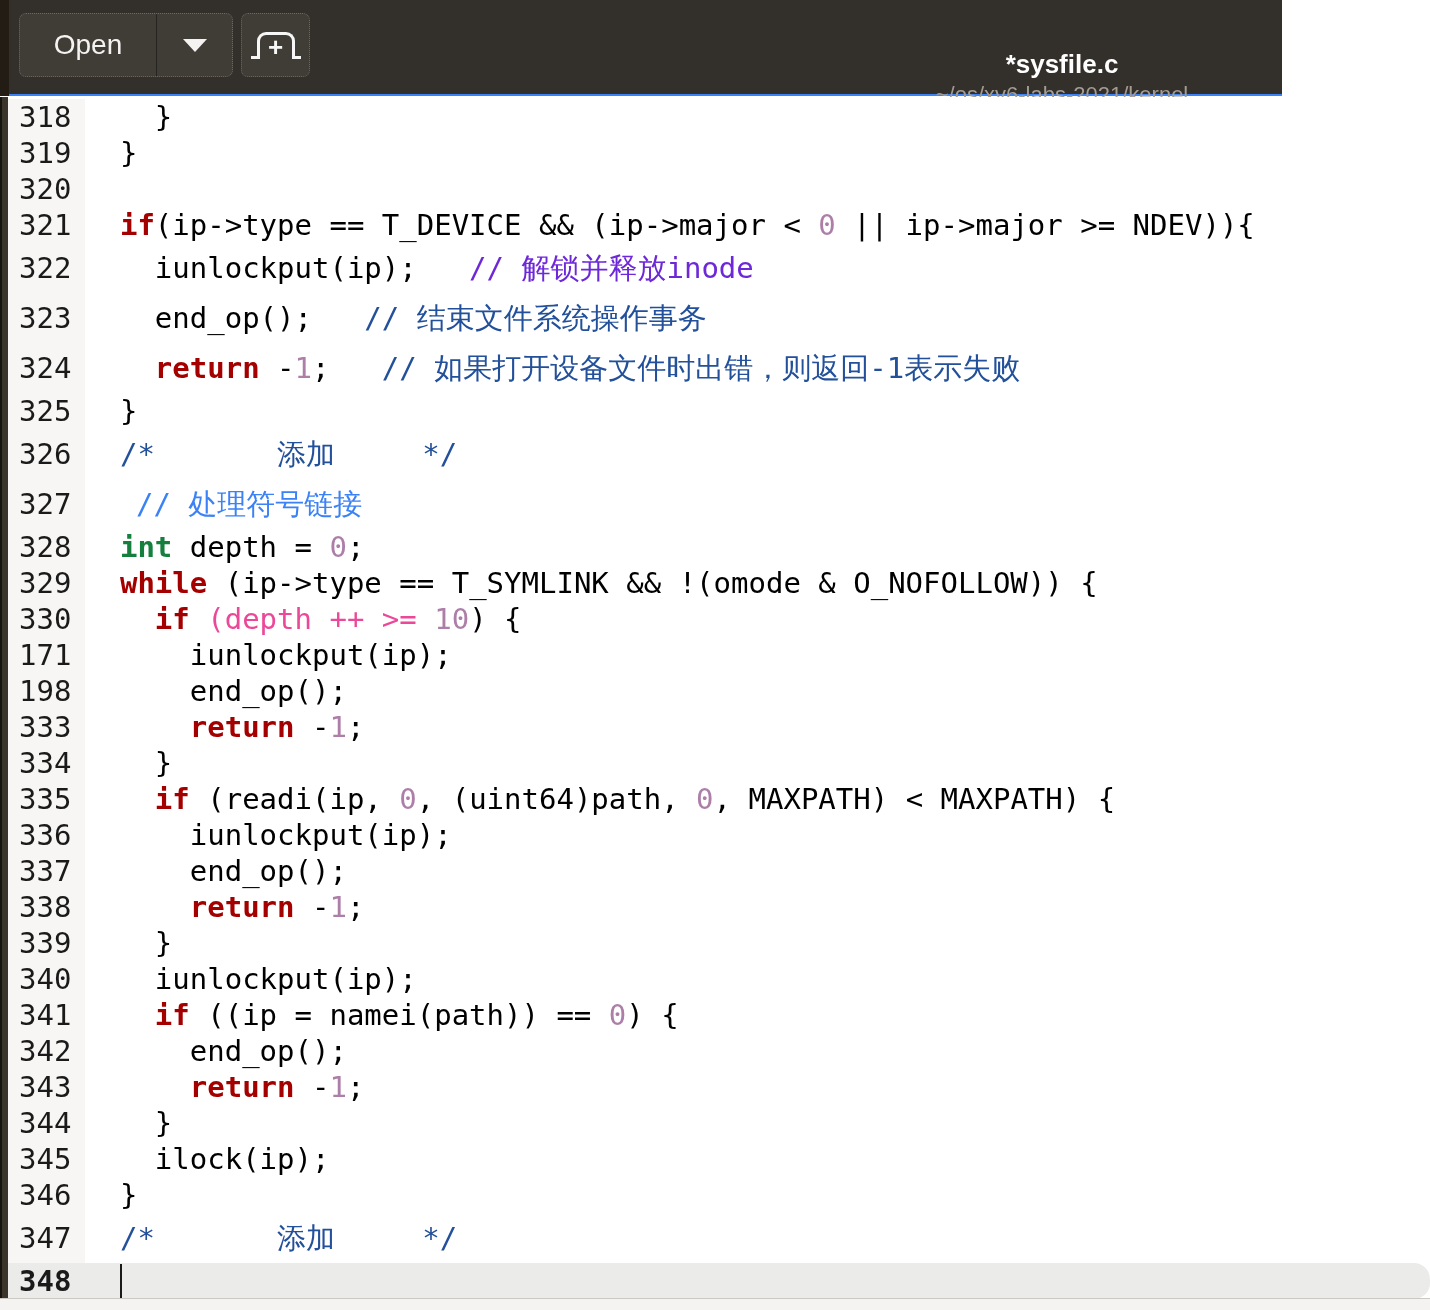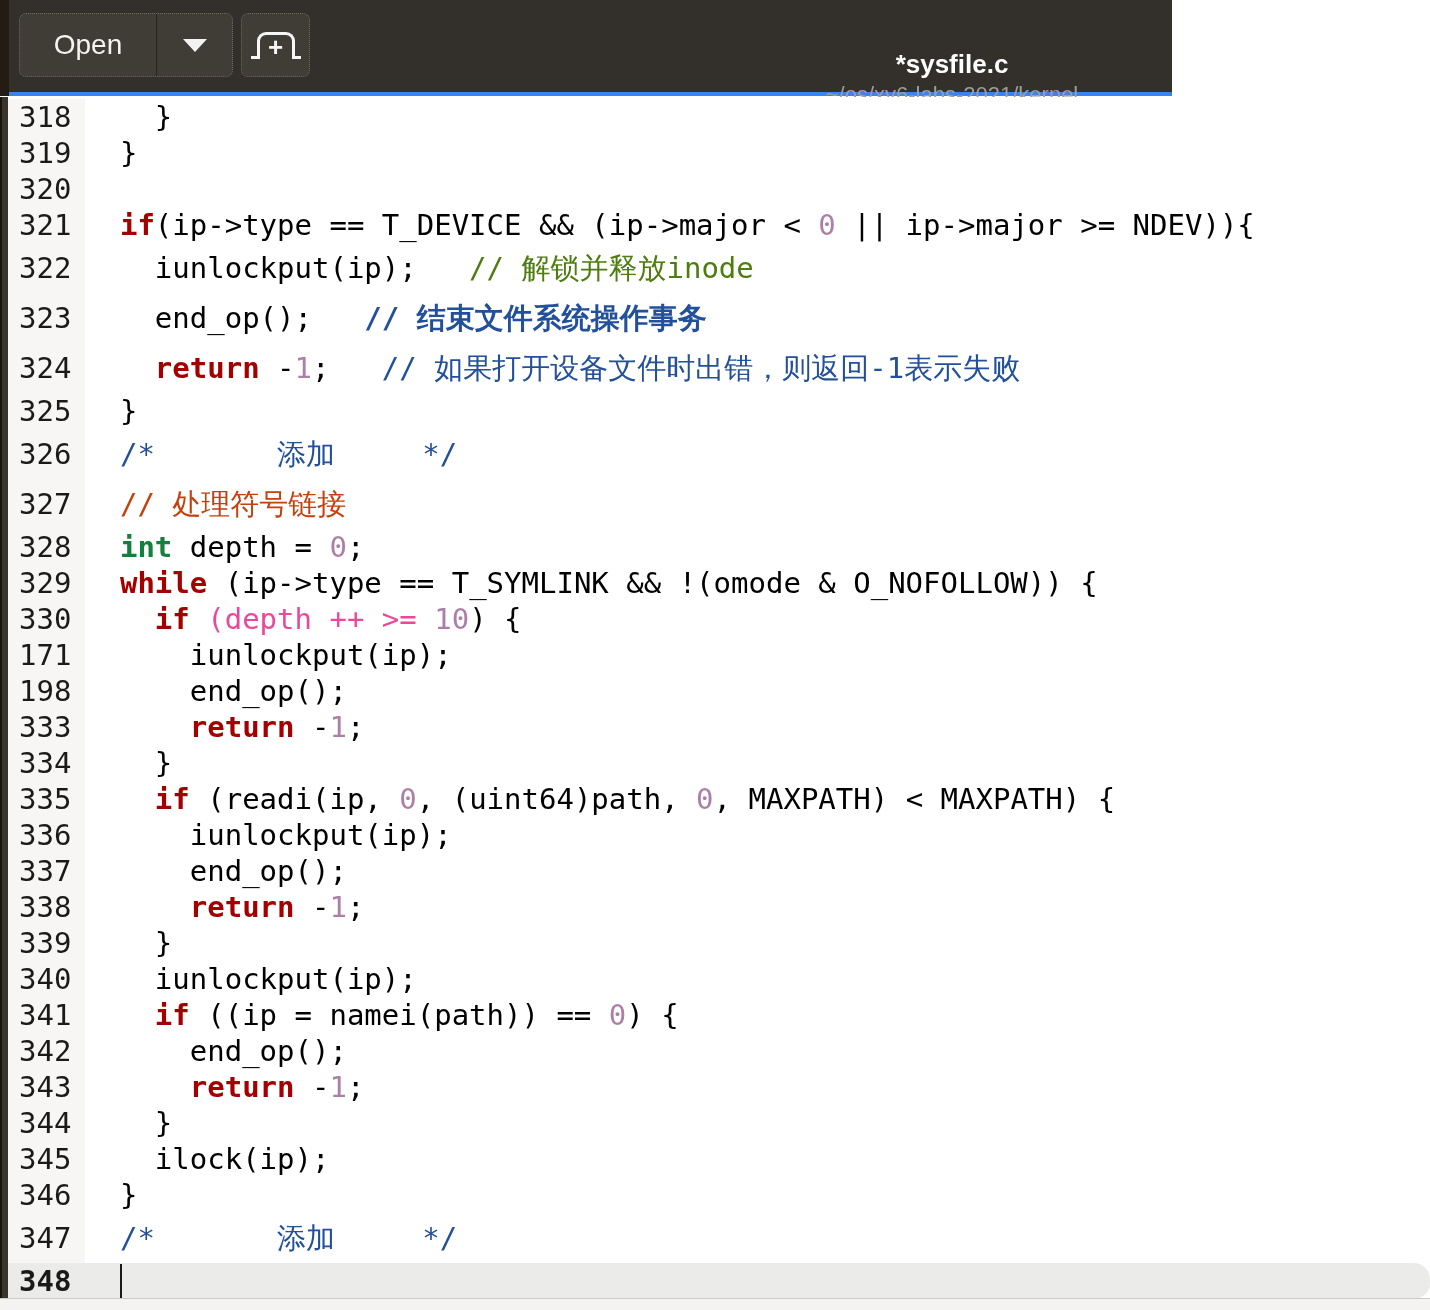--- a/index.html
+++ b/index.html
@@ -1,21 +1,21 @@
 <!DOCTYPE html>
 <html><head>
 <meta charset="utf-8">
 <style>
   html,body{margin:0;padding:0;background:#ffffff;}
   .window{position:relative;width:1430px;height:1310px;background:#ffffff;overflow:hidden;
           font-family:"Liberation Sans", sans-serif;}
 
   
-  .headerbar{position:absolute;top:0;left:0;width:1172px;height:96px;background:#332f2a;
-             border-bottom:4px solid #3b82f6;box-sizing:border-box;}
+  .headerbar{position:absolute;top:0;left:0;width:1282px;height:96px;background:#332f2a;
+             border-bottom:2px solid #3b82f6;box-sizing:border-box;}
   .header-left-edge{position:absolute;left:0;top:0;width:9px;height:96px;background:#221c15;}
   .split-btn{position:absolute;left:19px;top:13px;height:64px;display:flex;align-items:stretch;
              background:#403c36;border:1px dotted #6d6860;border-radius:7px;box-sizing:border-box;overflow:hidden;}
   .btn{background:transparent;border:none;color:#f4f3f2;cursor:pointer;padding:0;margin:0;}
   .btn-open{width:136px;font-size:28px;font-family:"Liberation Sans",sans-serif;color:#f4f3f2;}
   .btn-sep{width:1px;background:#262420;}
   .btn-arrow{width:75px;display:flex;align-items:center;justify-content:center;}
   .tri{width:0;height:0;border-left:12px solid transparent;border-right:12px solid transparent;
        border-top:13px solid #f4f3f2;}
   .btn-newtab{position:absolute;left:241px;top:13px;width:69px;height:64px;background:#403c36;
@@ -81,26 +81,26 @@
     </div>
   </header>
 
   <div class="content">
     <div class="left-strip"></div>
     <div class="rows">
         <div class="row"><span class="ln">318</span><span class="code"><span class="pl" style="color: rgb(0, 0, 0);">    }</span></span></div>
         <div class="row"><span class="ln">319</span><span class="code"><span class="pl" style="color: rgb(0, 0, 0);">  }</span></span></div>
         <div class="row"><span class="ln">320</span><span class="code"><span class="pl" style="color: rgb(0, 0, 0);"></span></span></div>
         <div class="row"><span class="ln">321</span><span class="code"><span class="pl" style="color: rgb(0, 0, 0);">  </span><span class="kw" style="color: rgb(164, 0, 0);">if</span><span class="pl" style="color: rgb(0, 0, 0);">(ip-&gt;type == T_DEVICE &amp;&amp; (ip-&gt;major &lt; </span><span class="num" style="color: rgb(173, 127, 168);">0</span><span class="pl" style="color: rgb(0, 0, 0);"> || ip-&gt;major &gt;= NDEV)){</span></span></div>
-        <div class="row cjk"><span class="ln">322</span><span class="code"><span class="pl" style="color: rgb(0, 0, 0);">    iunlockput(ip);   </span><span class="com" style="color: #4d7c0f;">// 解锁并释放inode</span></span></div>
-        <div class="row cjk"><span class="ln">323</span><span class="code"><span class="pl" style="color: rgb(0, 0, 0);">    end_op();   </span><span class="com" style="color: rgb(35, 80, 154); font-weight: bold;">// 结束文件系统操作事务</span></span></div>
+        <div class="row cjk"><span class="ln">322</span><span class="code"><span class="pl" style="color: rgb(0, 0, 0);">    iunlockput(ip);   </span><span class="com" style="color: #6d28d9;">// 解锁并释放inode</span></span></div>
+        <div class="row cjk"><span class="ln">323</span><span class="code"><span class="pl" style="color: rgb(0, 0, 0);">    end_op();   </span><span class="com" style="color: rgb(35, 80, 154);">// 结束文件系统操作事务</span></span></div>
         <div class="row cjk"><span class="ln">324</span><span class="code"><span class="pl" style="color: rgb(0, 0, 0);">    </span><span class="kw" style="color: rgb(164, 0, 0);">return</span><span class="pl" style="color: rgb(0, 0, 0);"> -</span><span class="num" style="color: rgb(173, 127, 168);">1</span><span class="pl" style="color: rgb(0, 0, 0);">;   </span><span class="com" style="color: rgb(35, 80, 154);">// 如果打开设备文件时出错，则返回-1表示失败</span></span></div>
         <div class="row"><span class="ln">325</span><span class="code"><span class="pl" style="color: rgb(0, 0, 0);">  }</span></span></div>
         <div class="row cjk"><span class="ln">326</span><span class="code"><span class="pl" style="color: rgb(0, 0, 0);">  </span><span class="com" style="color: rgb(35, 80, 154);">/*       添加     */</span></span></div>
-        <div class="row cjk"><span class="ln">327</span><span class="code"><span class="pl" style="color: rgb(0, 0, 0);">  </span><span class="com" style="color: #c2410c;">// 处理符号链接</span></span></div>
+        <div class="row cjk"><span class="ln">327</span><span class="code"><span class="pl" style="color: rgb(0, 0, 0);">  </span><span class="com" style="color: #3b82f6; margin-left: 16px;">// 处理符号链接</span></span></div>
         <div class="row"><span class="ln">328</span><span class="code"><span class="pl" style="color: rgb(0, 0, 0);">  </span><span class="ty" style="color: #15803d;">int</span><span class="pl" style="color: rgb(0, 0, 0);"> depth = </span><span class="num" style="color: rgb(173, 127, 168);">0</span><span class="pl" style="color: rgb(0, 0, 0);">;</span></span></div>
         <div class="row"><span class="ln">329</span><span class="code"><span class="pl" style="color: rgb(0, 0, 0);">  </span><span class="kw" style="color: rgb(164, 0, 0);">while</span><span class="pl" style="color: rgb(0, 0, 0);"> (ip-&gt;type == T_SYMLINK &amp;&amp; !(omode &amp; O_NOFOLLOW)) {</span></span></div>
         <div class="row"><span class="ln">330</span><span class="code"><span class="pl" style="color: rgb(0, 0, 0);">    </span><span class="kw" style="color: rgb(164, 0, 0);">if</span><span class="pl" style="color: #ec4899;"> (depth ++ &gt;= </span><span class="num" style="color: rgb(173, 127, 168);">10</span><span class="pl" style="color: rgb(0, 0, 0);">) {</span></span></div>
         <div class="row"><span class="ln">171</span><span class="code"><span class="pl" style="color: rgb(0, 0, 0);">      iunlockput(ip);</span></span></div>
         <div class="row"><span class="ln">198</span><span class="code"><span class="pl" style="color: rgb(0, 0, 0);">      end_op();</span></span></div>
         <div class="row"><span class="ln">333</span><span class="code"><span class="pl" style="color: rgb(0, 0, 0);">      </span><span class="kw" style="color: rgb(164, 0, 0);">return</span><span class="pl" style="color: rgb(0, 0, 0);"> -</span><span class="num" style="color: rgb(173, 127, 168);">1</span><span class="pl" style="color: rgb(0, 0, 0);">;</span></span></div>
         <div class="row"><span class="ln">334</span><span class="code"><span class="pl" style="color: rgb(0, 0, 0);">    }</span></span></div>
         <div class="row"><span class="ln">335</span><span class="code"><span class="pl" style="color: rgb(0, 0, 0);">    </span><span class="kw" style="color: rgb(164, 0, 0);">if</span><span class="pl" style="color: rgb(0, 0, 0);"> (readi(ip, </span><span class="num" style="color: rgb(173, 127, 168);">0</span><span class="pl" style="color: rgb(0, 0, 0);">, (uint64)path, </span><span class="num" style="color: rgb(173, 127, 168);">0</span><span class="pl" style="color: rgb(0, 0, 0);">, MAXPATH) &lt; MAXPATH) {</span></span></div>
         <div class="row"><span class="ln">336</span><span class="code"><span class="pl" style="color: rgb(0, 0, 0);">      iunlockput(ip);</span></span></div>
         <div class="row"><span class="ln">337</span><span class="code"><span class="pl" style="color: rgb(0, 0, 0);">      end_op();</span></span></div>

